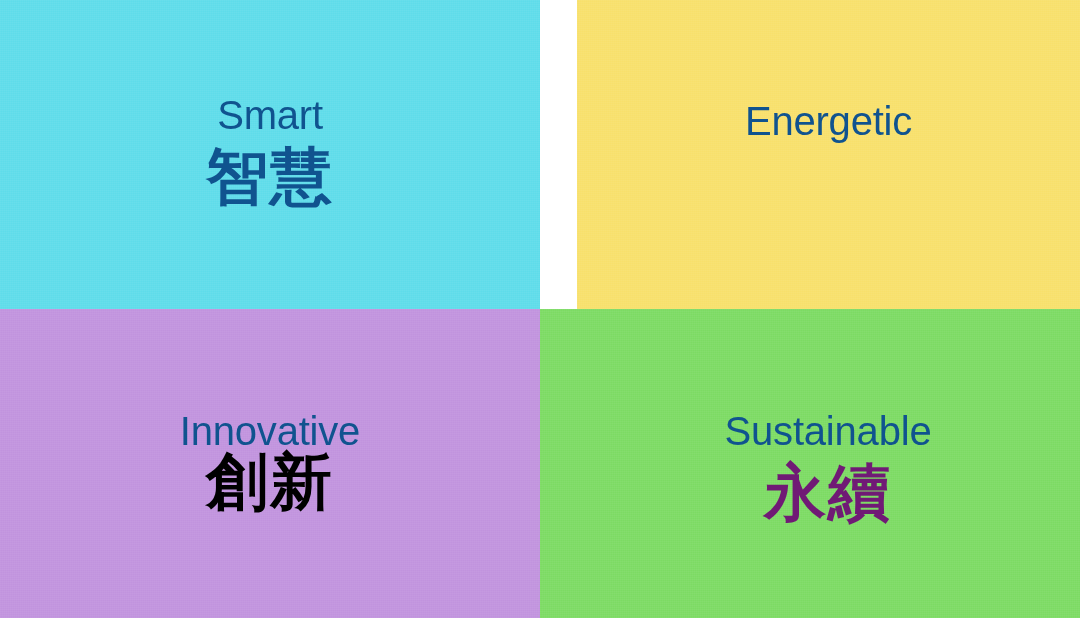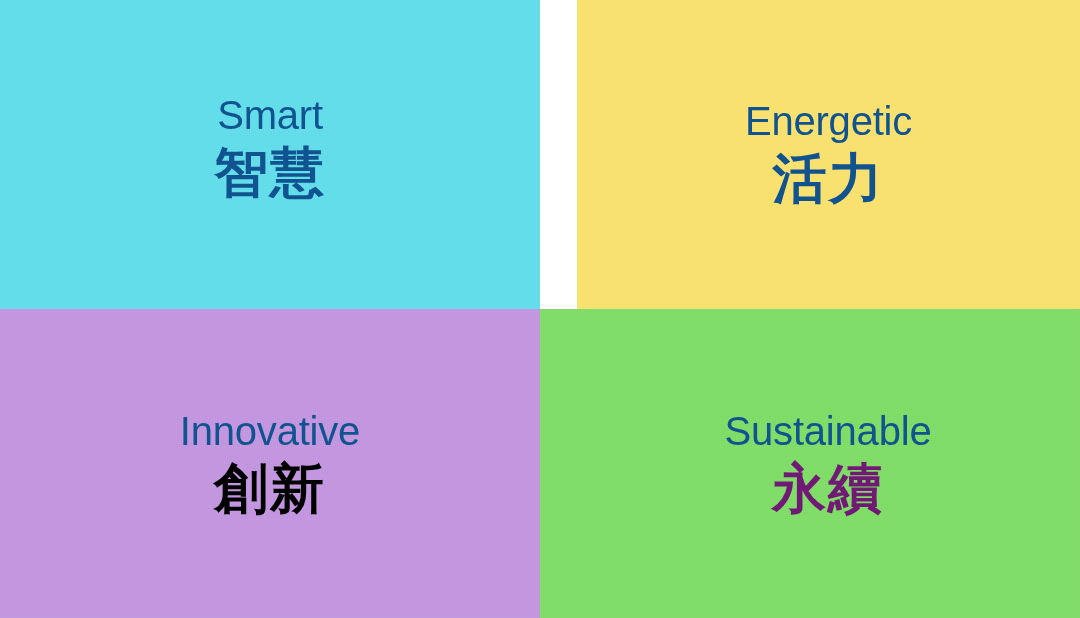--- a/index.html
+++ b/index.html
@@ -63,40 +63,40 @@
     font-weight: 400;
     font-size: 40px;
     line-height: 1;
     letter-spacing: -0.2px;
     white-space: nowrap;
   }
 
   .label-zh {
     font-family: "DejaVu Sans", "Liberation Sans", sans-serif;
     font-weight: 700;
-    font-size: 54px;
+    font-size: 62px;
     line-height: 1;
     letter-spacing: 2px;
     white-space: nowrap;
   }
 
   
   #quadrant-smart            { background-color: #5EDCEA; }
   #quadrant-smart .quadrant-inner  { padding-top: 95px; }
   #quadrant-smart .label-en  { margin-bottom: 11px; }
 
   
   #quadrant-energetic        { background-color: #F8E06B; }
   #quadrant-energetic .quadrant-inner { padding-top: 101px; }
   #quadrant-energetic .label-en { margin-bottom: 11px; }
 
   
   #quadrant-innovative       { background-color: #C193DE; }
   #quadrant-innovative .quadrant-inner { padding-top: 102px; }
-  #quadrant-innovative .label-en { margin-bottom: 11px; }
+  #quadrant-innovative .label-en { }
 
   
   #quadrant-sustainable      { background-color: #7CDB63; padding-left: 36px; }
   #quadrant-sustainable .quadrant-inner { padding-top: 102px; }
   #quadrant-sustainable .label-en { margin-bottom: 11px; }
 </style>
 </head>
 <body>
 
 <div id="brand-grid">
@@ -104,21 +104,20 @@
   <section class="quadrant" id="quadrant-smart" style="background-color: rgb(94, 220, 234); text-align: center;">
     <div class="quadrant-inner">
       <span class="label-en" style="color: rgb(16, 83, 143);">Smart</span>
       <span class="label-zh" style="color: rgb(16, 83, 143);">智慧</span>
     </div>
   </section>
 
   <section class="quadrant" id="quadrant-energetic" style="background-color: rgb(248, 224, 107); margin-left: 37px;">
     <div class="quadrant-inner">
       <span class="label-en" style="color: rgb(16, 83, 143);">Energetic</span>
-      <span class="label-zh" style="color: rgb(16, 83, 143);">活力</span>
     </div>
   </section>
 
   <section class="quadrant" id="quadrant-innovative" style="background-color: rgb(193, 147, 222);">
     <div class="quadrant-inner">
       <span class="label-en" style="color: rgb(16, 83, 143);">Innovative</span>
       <span class="label-zh" style="color: #000000;">創新</span>
     </div>
   </section>
 

